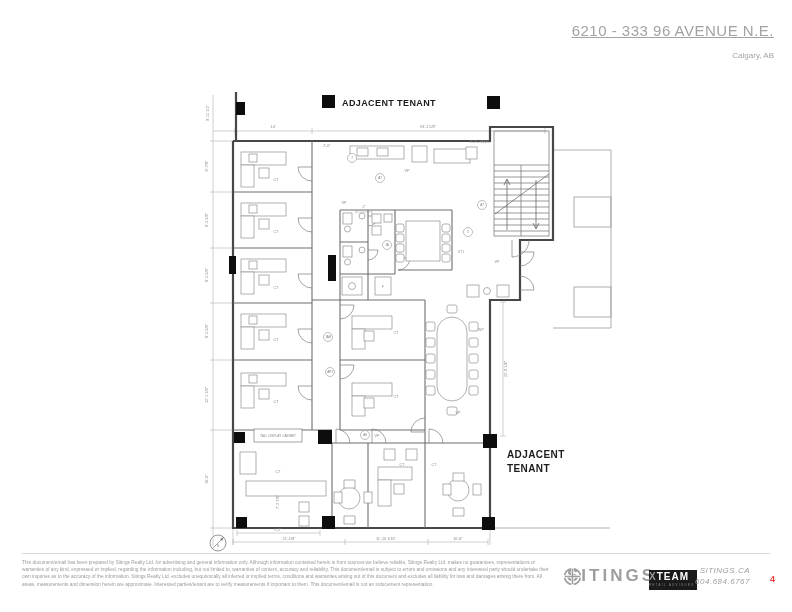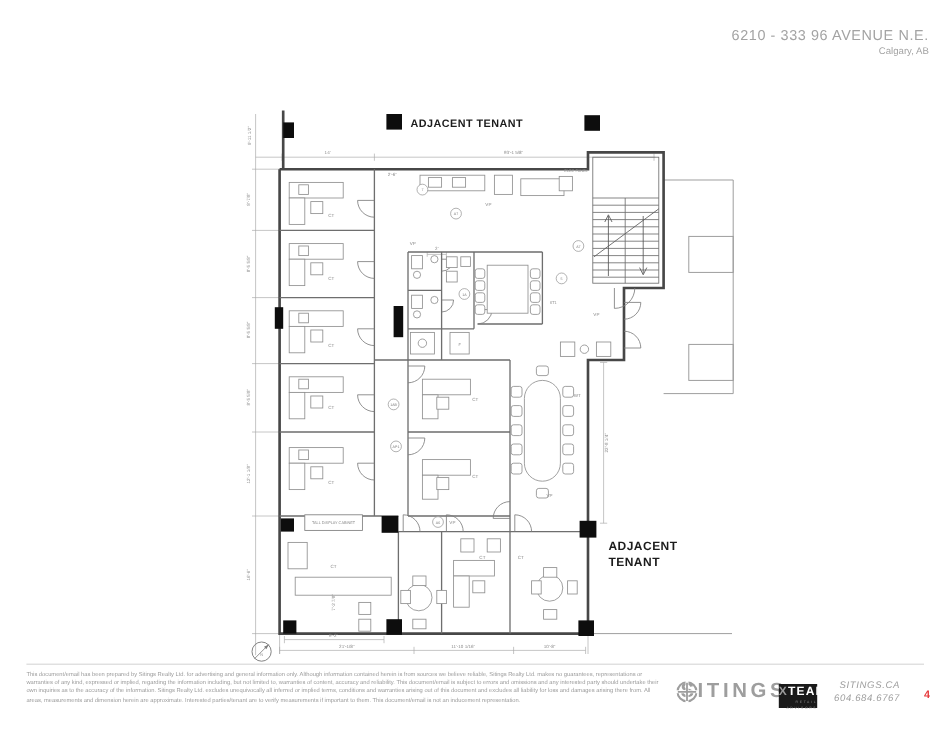--- a/index.html
+++ b/index.html
@@ -3,22 +3,22 @@
 <meta charset="utf-8">
 <style>
   html,body{margin:0;padding:0;background:#ffffff;}
   body{width:792px;height:612px;position:relative;overflow:hidden;
        font-family:"Liberation Sans", sans-serif;}
   .page{position:absolute;inset:0;background:#fff;}
 
   .title{position:absolute;left:22px;top:44px;font-size:24px;letter-spacing:3px;
          color:#e73b3d;font-weight:400;}
   .addr{position:absolute;right:18px;top:22px;text-align:right;color:#a3a3a3;}
-  .addr .l1{font-size:12px;letter-spacing:0.5px;}
-  .addr .l2{font-size:8px;margin-top:2px;}
+  .addr .l1{font-size:15px;letter-spacing:0.5px;text-decoration:underline;}
+  .addr .l2{font-size:8px;margin-top:12px;}
 
   svg{position:absolute;left:0;top:0;}
   svg text{font-family:"Liberation Sans", sans-serif;fill:#8a8a8a;}
   .wall-outer{stroke:#474747;stroke-width:2.2;fill:none;}
   .wall-in{stroke:#6e6e6e;stroke-width:1.1;fill:none;}
   .furn{stroke:#8f8f8f;stroke-width:0.7;fill:#ffffff;}
   .door{stroke:#7d7d7d;stroke-width:0.7;fill:none;}
   .dim{stroke:#a8a8a8;stroke-width:0.55;fill:none;}
   .ext{stroke:#9a9a9a;stroke-width:0.8;fill:none;}
   .stair{stroke:#6e6e6e;stroke-width:0.7;fill:none;}
@@ -29,22 +29,22 @@
   .keyc{stroke:#8a8a8a;stroke-width:0.55;fill:#fff;}
   .keyt{font-size:3px;text-anchor:middle;fill:#777;}
   .adj{font-size:9px;font-weight:700;fill:#1c1c1c;letter-spacing:0.4px;}
   .adj2{font-size:10px;font-weight:700;fill:#1c1c1c;letter-spacing:0.4px;}
 
   .divider{position:absolute;left:22px;right:22px;top:553px;border-top:1px solid #d9d9d9;}
   .disclaimer{position:absolute;left:22px;top:559px;width:528px;font-size:4.8px;
               line-height:1.5;color:#9a9a9a;}
   .brand{position:absolute;left:562px;top:566px;display:flex;align-items:center;color:#9e9e9e;}
   .brand .word{font-size:17px;font-weight:700;letter-spacing:3px;margin-left:5px;}
-  .xteam{position:absolute;left:649px;top:570px;width:32px;height:20px;background:#1a1a1a;
-         text-align:right;}
+  .xteam{position:absolute;left:649px;top:570px;width:48px;height:20px;background:#1a1a1a;
+         text-align:left;}
   .xteam .nm{display:block;color:#ffffff;font-weight:700;font-size:10px;letter-spacing:1px;
              line-height:13px;}
   .xteam .nm::first-letter{color:#9a9a9a;}
   .xteam .tg{display:block;color:#8f8f8f;font-size:2.8px;letter-spacing:1.4px;line-height:5px;}
   .contact{position:absolute;right:42px;top:566px;text-align:right;color:#9e9e9e;
            font-size:8px;letter-spacing:0.5px;line-height:1.35;font-style:italic;}
   .pagenum{position:absolute;right:17px;top:574px;color:#e73b3d;font-size:9px;font-weight:700;}
 </style>
 </head>
 <body>

